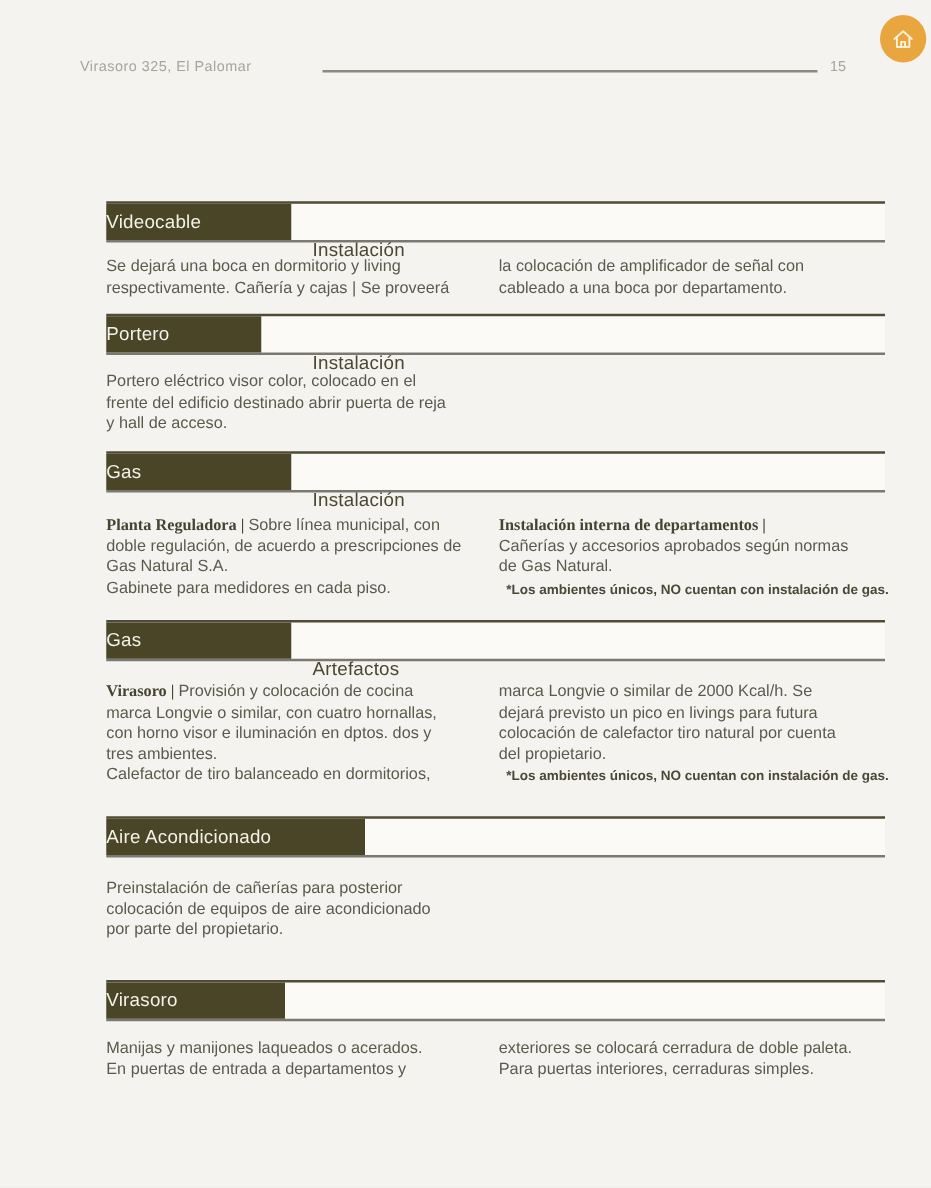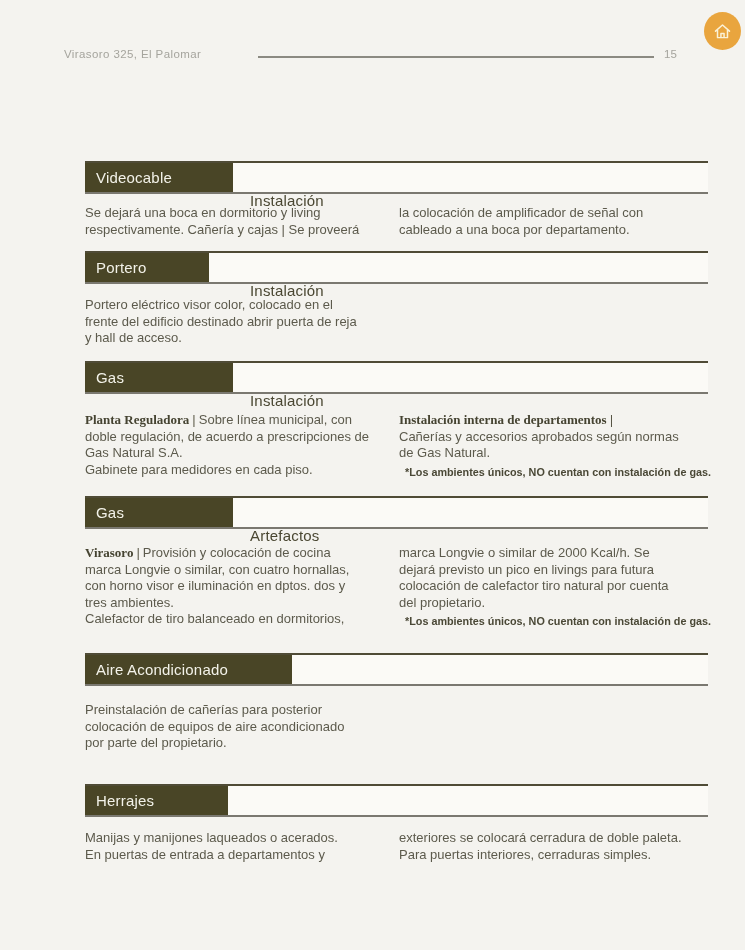--- a/index.html
+++ b/index.html
@@ -37,21 +37,21 @@
   .head{
     position:absolute;left:85px;width:623px;height:29px;
     border-top:2px solid #4F4B36;
     border-bottom:2px solid #7A7870;
     background:#FBFAF6;
   }
   .head-bar{
     position:absolute;left:0;top:0;bottom:0;
     background:#494526;
     display:flex;align-items:center;
-    padding-left:11px;box-sizing:border-box;
+    padding-left:0;box-sizing:border-box;
   }
   .head-bar span{
     color:#F3F2E9;font-size:15px;letter-spacing:.2px;white-space:nowrap;
   }
   .head-label{
     position:absolute;left:165px;top:0;bottom:0;
     display:flex;align-items:center;
     color:#4A4732;font-size:15px;letter-spacing:.2px;margin-top:37px;
   }
   
@@ -176,21 +176,21 @@
   <div class="bodyblk" style="top:702px">
     <div class="col">
       <p class="para"><span>Preinstalación de cañerías para posterior
 colocación de equipos de aire acondicionado
 por parte del propietario.</span></p>
     </div>
   </div>
 
   <div class="head" style="top:784px">
     <div class="head-bar" style="width:143px">
-      <span>Herrajes</span>
+      <span>Virasoro</span>
     </div>
     <div class="head-label"></div>
   </div>
   <div class="bodyblk" style="top:830px">
     <div class="col">
       <p class="para"><span>Manijas y manijones laqueados o acerados.
 En puertas de entrada a departamentos y</span></p>
     </div>
     <div class="col right">
       <p class="para"><span>exteriores se colocará cerradura de doble paleta.

